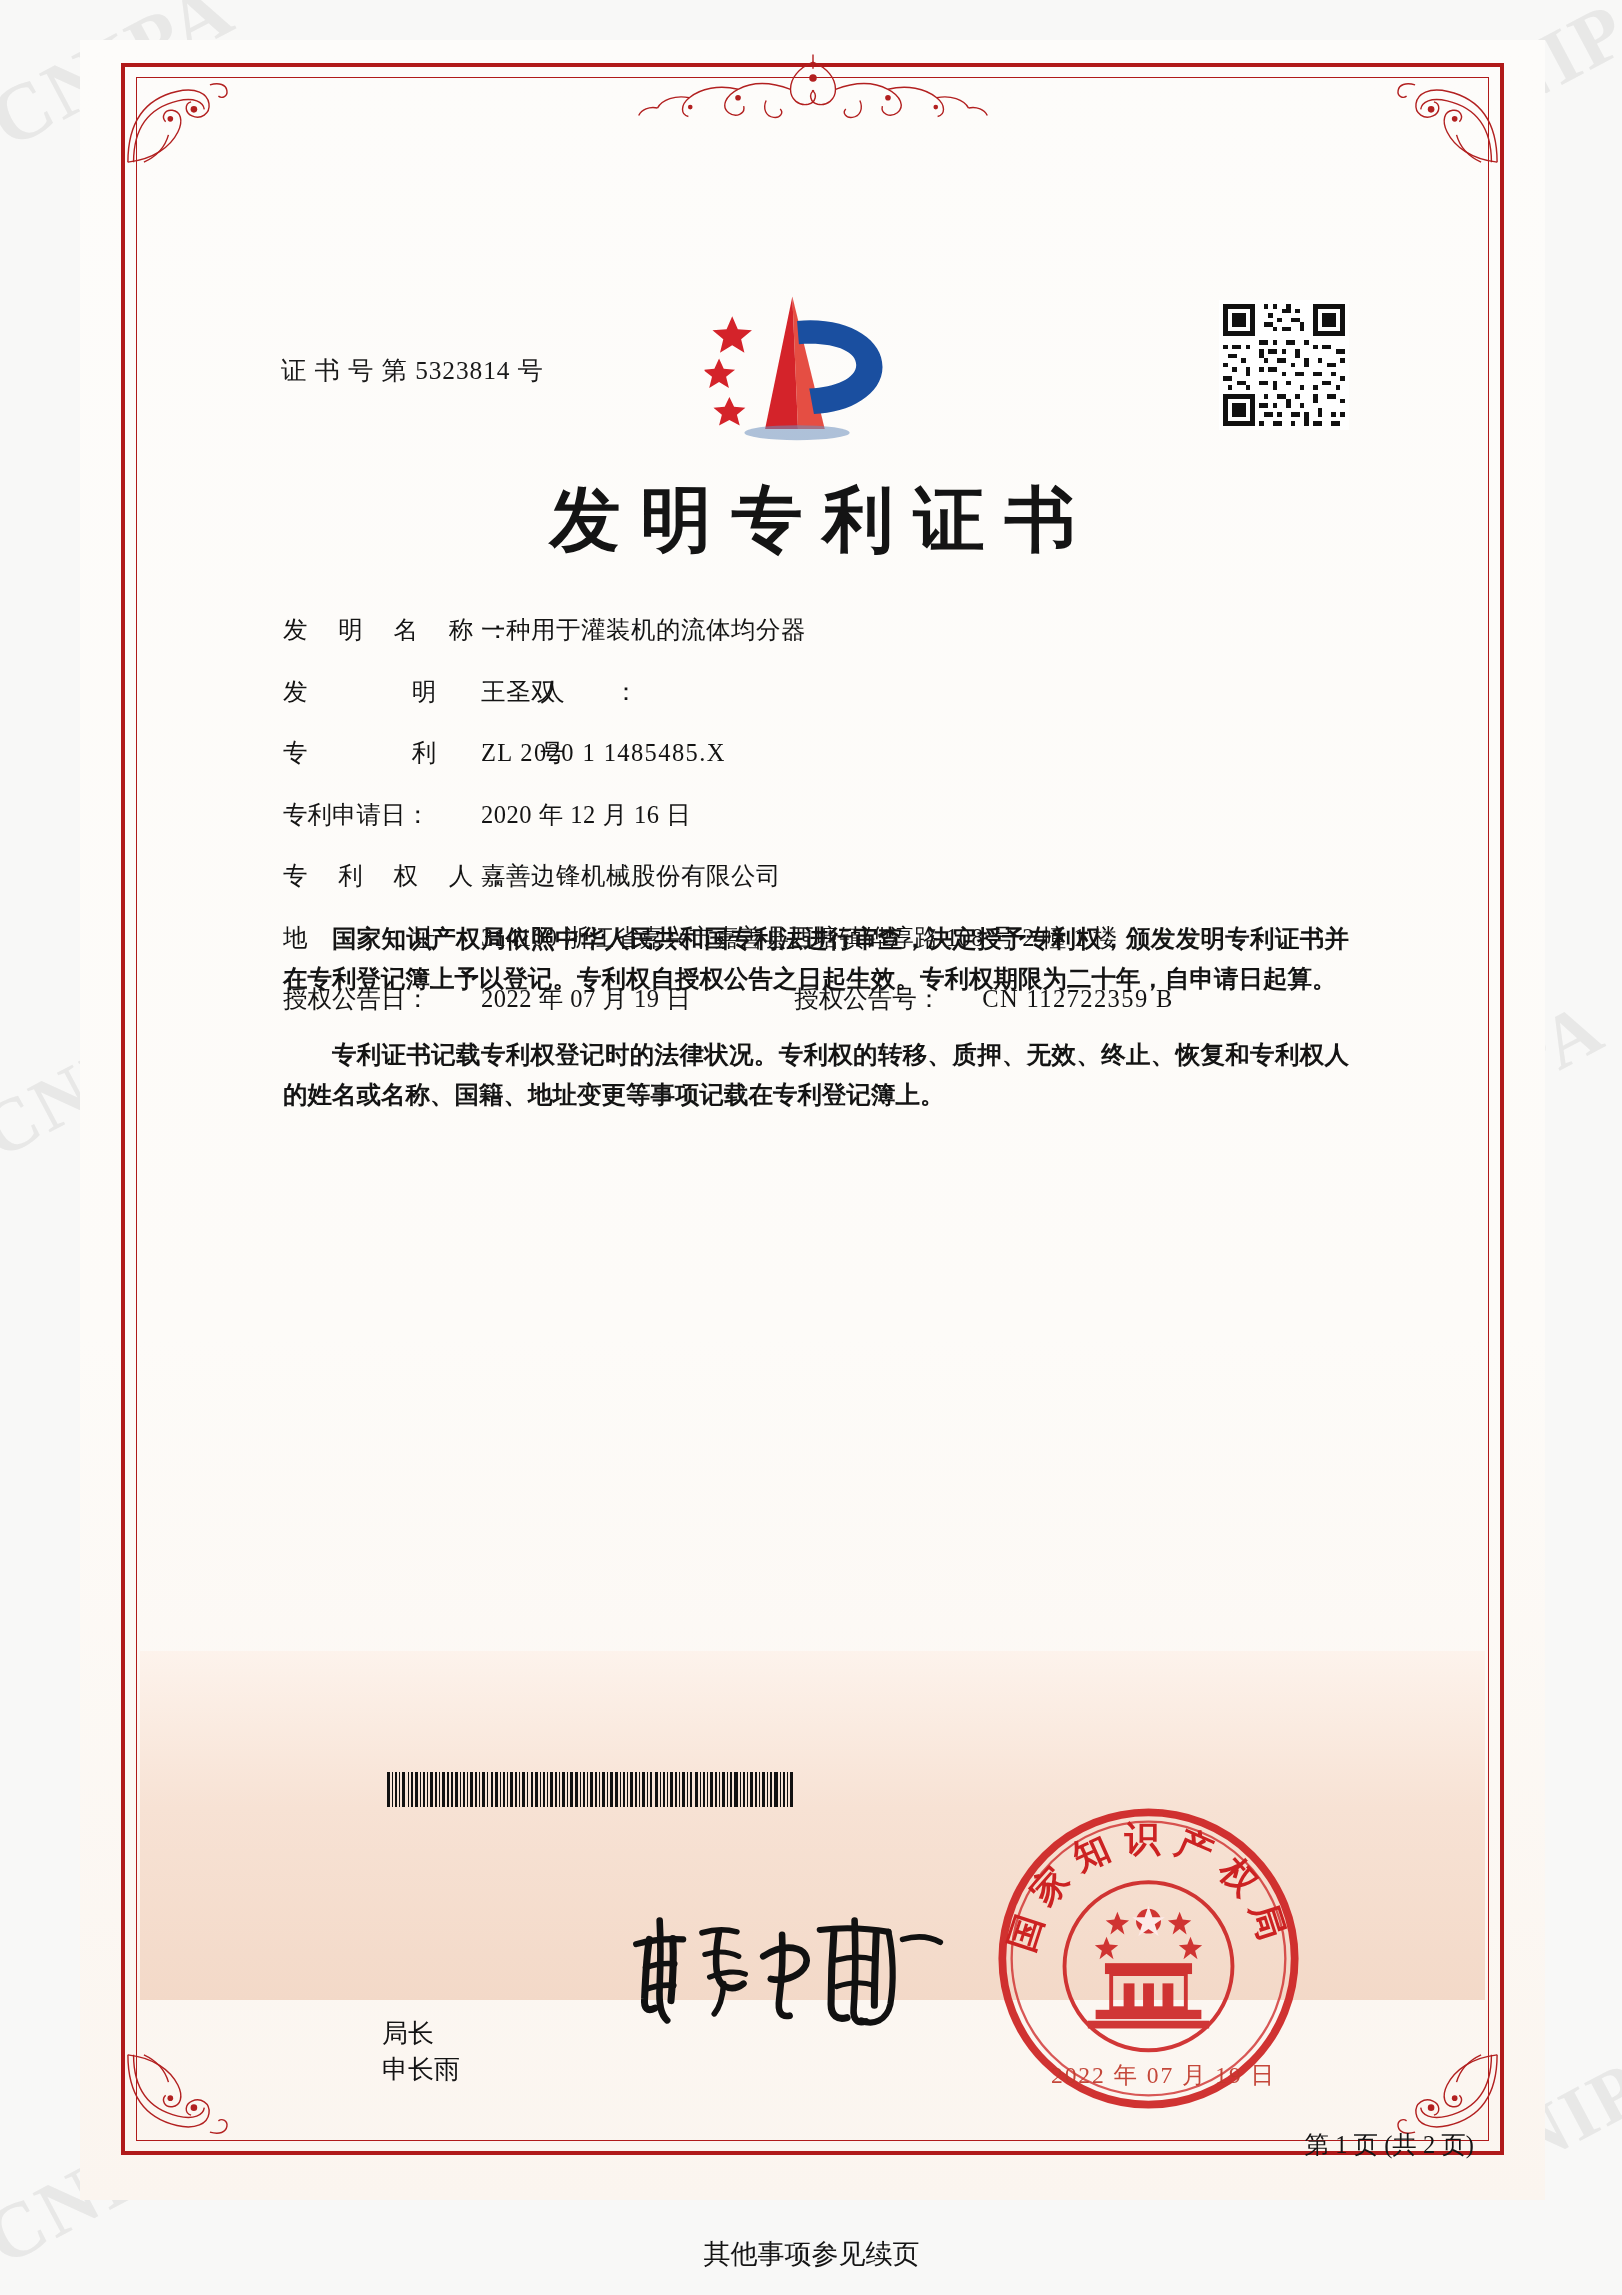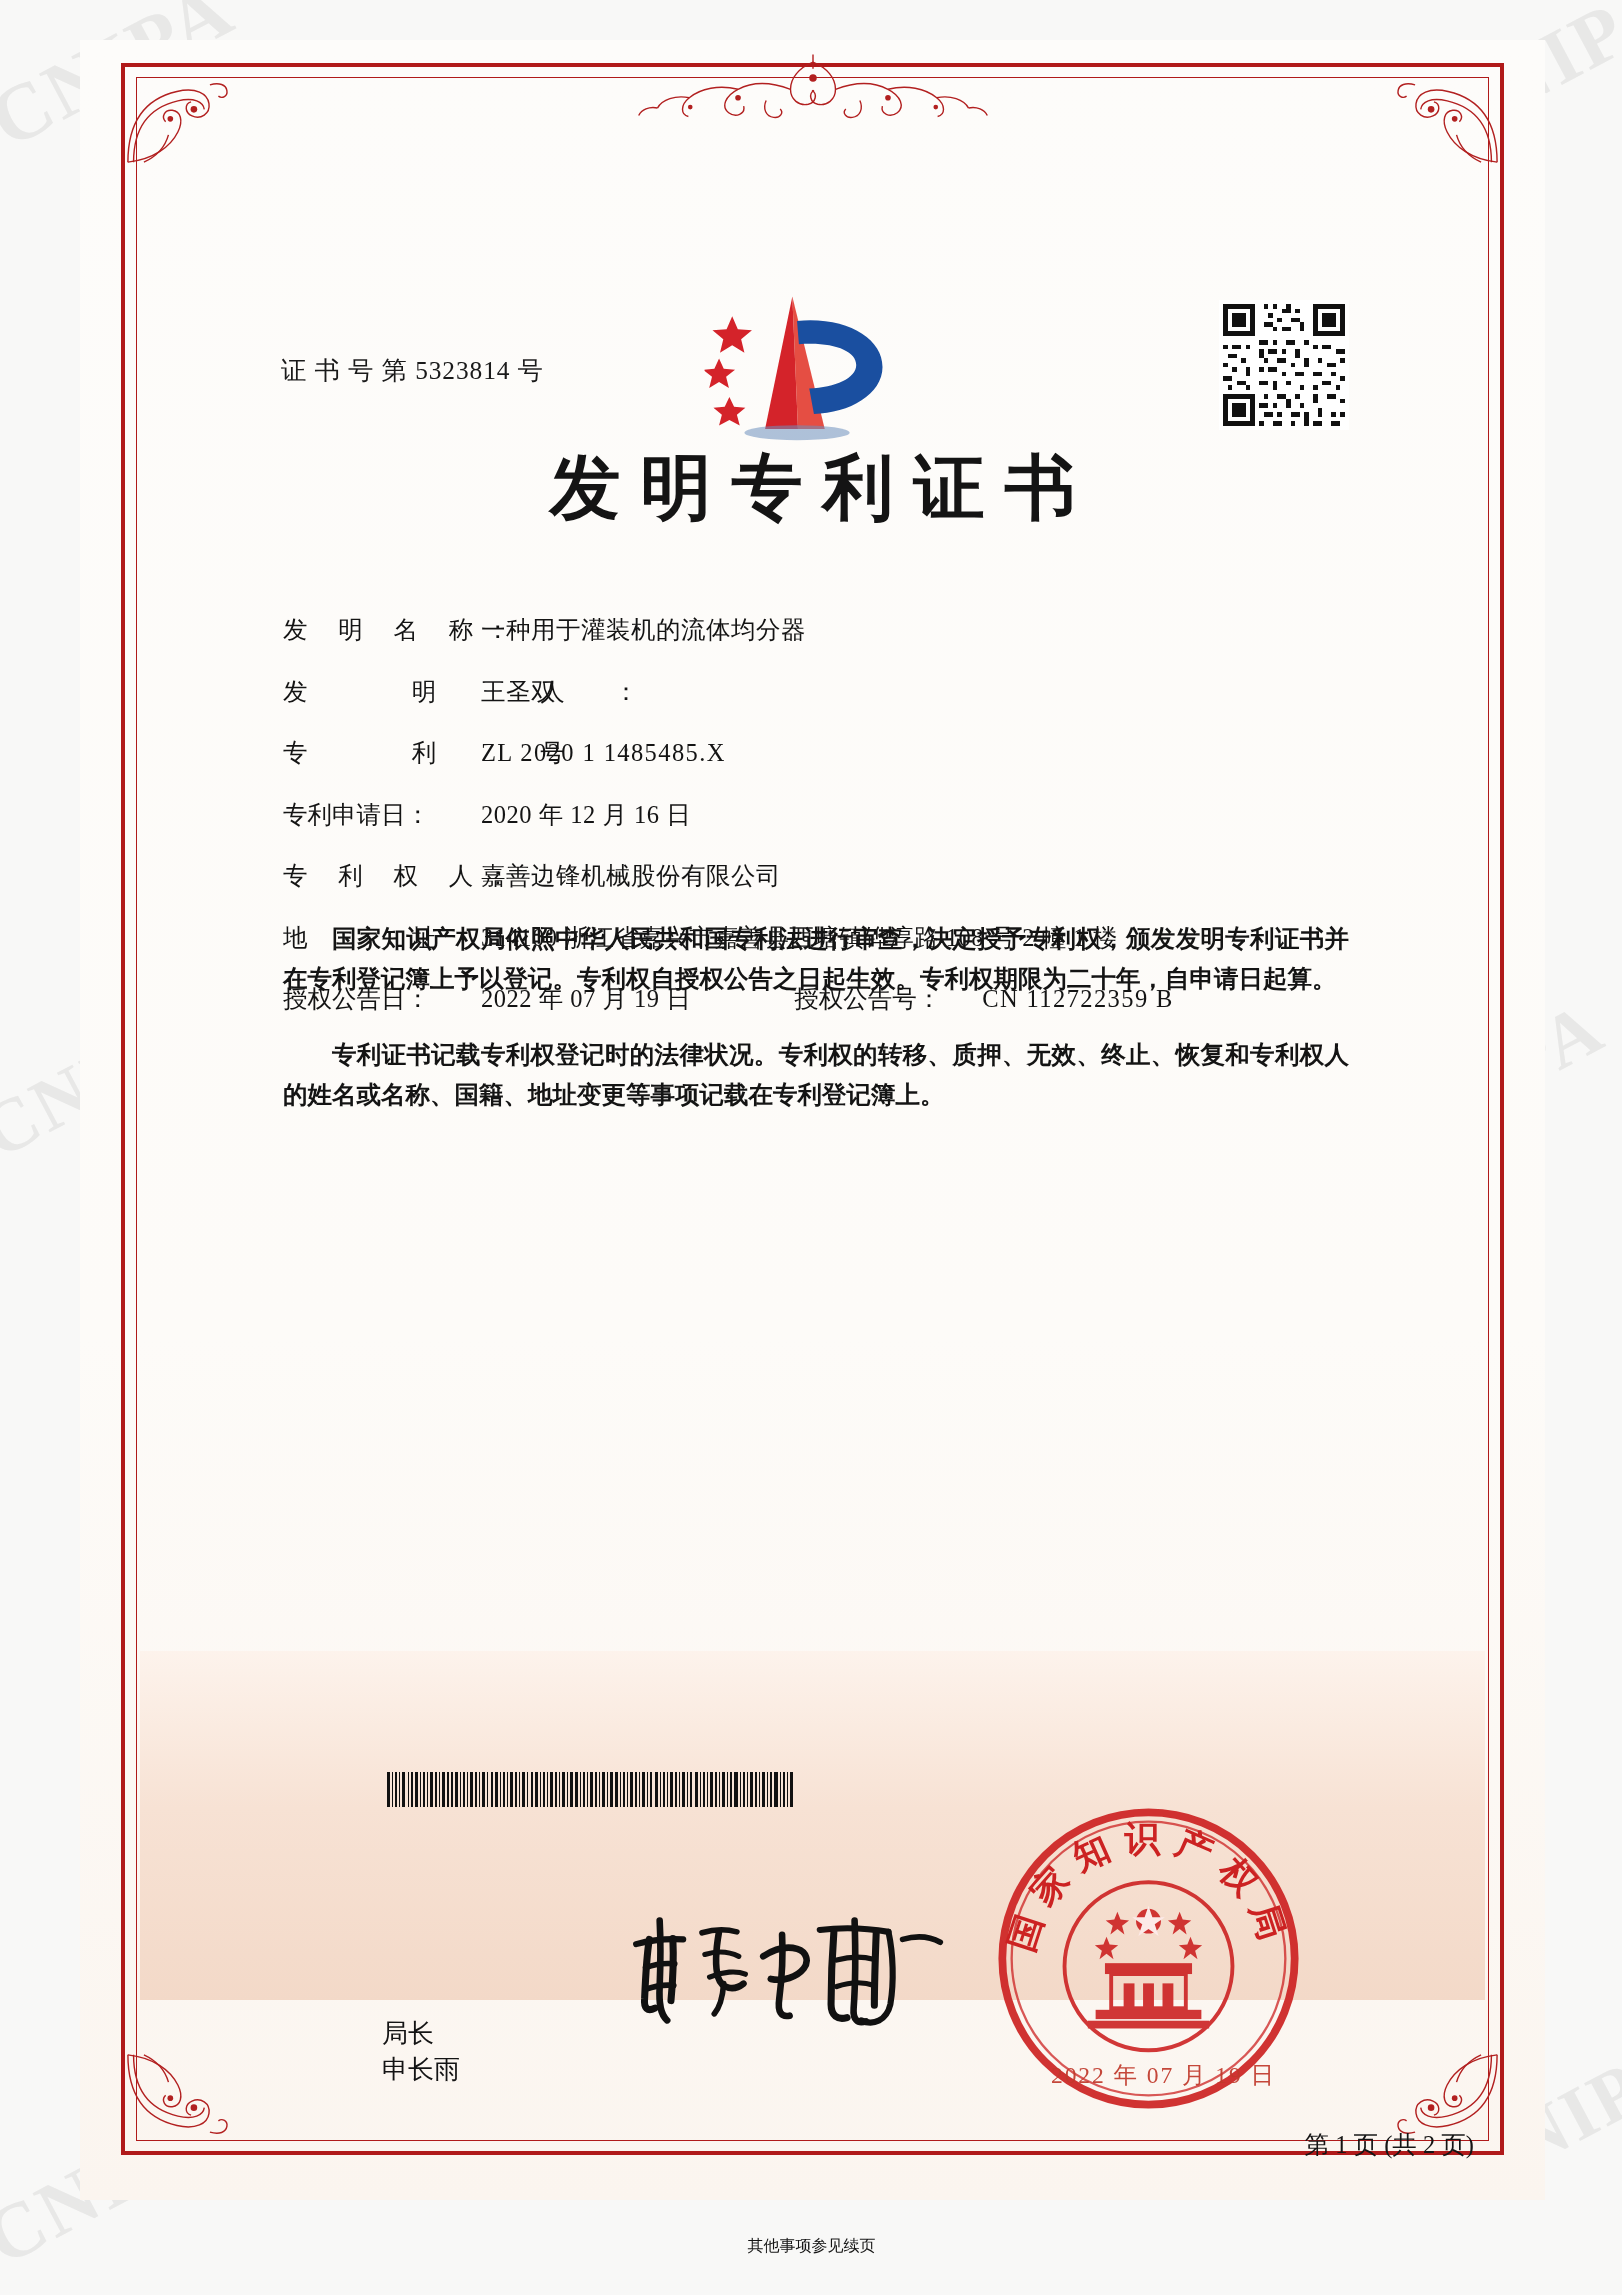--- a/index.html
+++ b/index.html
@@ -118,21 +118,21 @@
     left: 50%;
     top: 191px;
     transform: translateX(-50%);
     width: 217px;
     height: 155px;
   }
   .logo svg { width:100%; height:100%; display:block; }
   .title {
     position: absolute;
     left: 0; right: 0;
-    top: 344px;
+    top: 376px;
     text-align: center;
     font-size: 71px;
     letter-spacing: 20px;
     text-indent: 20px;
     font-weight: bold;
     color: #141414;
     font-family: Liberation Serif, serif;
   }
   .fields {
     position: absolute;
@@ -239,21 +239,21 @@
     text-align: right;
     font-size: 24.5px;
     color: #141414;
     z-index: 7;
   }
   .footnote {
     position: absolute;
     left: 0; right: 0;
     top: 2236px;
     text-align: center;
-    font-size: 16px;
+    font-size: 27px;
     color: #141414;
     z-index: 7;
   }
 </style>
 </head>
 <body>
 
 <div class="page">
 
   <div class="watermarks">

